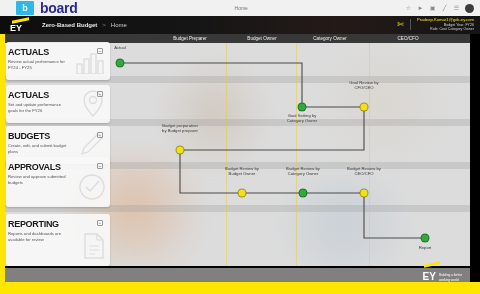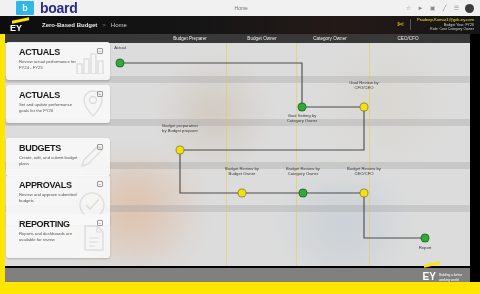--- a/index.html
+++ b/index.html
@@ -73,21 +73,21 @@
     transform: translateX(-50%); white-space: nowrap;
   }
   .col-line { position: absolute; top: 9px; bottom: 0; width: 1px; background: rgba(230,205,40,.45); }
 
   .band { position: absolute; left: 0; width: 100%; background: rgba(150,150,150,.28); }
 
   
   .side-card {
     position: absolute; left: 2px; width: 104px;
     background: rgba(247,247,247,.93);
-    border-radius: 3px; padding: 5px 13px;
+    border-radius: 3px; padding: 5px 2px;
     box-shadow: 0 1px 2px rgba(0,0,0,.18);
     overflow: hidden;
   }
   .side-title { font-size: 9px; font-weight: bold; color: #1a1a1a; letter-spacing: -.3px; }
   .side-desc { font-size: 4.2px; color: #555; margin-top: 2px; line-height: 1.35; width: 62px; }
   .side-toggle {
     position: absolute; right: 7px; top: 6px; width: 6px; height: 6px;
     border: 1px solid #9a9a9a; border-radius: 1px;
     display: flex; align-items: center; justify-content: center;
     font-size: 5px; color: #6a6a6a; line-height: 1;
@@ -247,38 +247,38 @@
         </div>
         <div class="side-card" style="top: 51px; height: 38px;">
           <div class="side-title">ACTUALS</div>
           <div class="side-desc">Set and update performance goals for the FY26</div>
           <div class="side-toggle">−</div>
           <div class="side-ico"><svg width="26" height="28" viewBox="0 0 26 28">
               <path d="M13 2a9 9 0 0 0-9 9c0 7 9 16 9 16s9-9 9-16a9 9 0 0 0-9-9z" fill="none" stroke="#888" stroke-width="1.4"></path>
               <circle cx="13" cy="11" r="3.5" fill="none" stroke="#888" stroke-width="1.4"></circle>
             </svg></div>
         </div>
-        <div class="side-card" style="top: 104px; height: 38px;">
+        <div class="side-card" style="top: 92px; height: 38px;">
           <div class="side-title">BUDGETS</div>
           <div class="side-desc">Create, edit, and submit budget plans</div>
           <div class="side-toggle">−</div>
           <div class="side-ico"><svg width="28" height="28" viewBox="0 0 28 28">
               <path d="M4 24l2-6L20 4l4 4L10 22l-6 2z" fill="none" stroke="#888" stroke-width="1.4"></path>
             </svg></div>
         </div>
-        <div class="side-card" style="top: 141px; height: 50px;">
+        <div class="side-card" style="top: 123px; height: 50px;">
           <div class="side-title">APPROVALS</div>
           <div class="side-desc">Review and approve submitted budgets</div>
           <div class="side-toggle">−</div>
           <div class="side-ico"><svg width="28" height="28" viewBox="0 0 28 28">
               <circle cx="14" cy="14" r="12" fill="none" stroke="#888" stroke-width="1.4"></circle>
               <path d="M8 14l4 4 9-10" fill="none" stroke="#888" stroke-width="1.4"></path>
             </svg></div>
         </div>
-        <div class="side-card" style="top: 180px; height: 44px;">
+        <div class="side-card" style="top: 180px; height: 52px;">
           <div class="side-title">REPORTING</div>
           <div class="side-desc">Reports and dashboards are available for review</div>
           <div class="side-toggle">−</div>
           <div class="side-ico"><svg width="24" height="28" viewBox="0 0 24 28">
               <path d="M3 2h12l6 6v18H3z" fill="none" stroke="#888" stroke-width="1.4"></path>
               <path d="M15 2v6h6M7 14h10M7 18h10M7 22h6" fill="none" stroke="#888" stroke-width="1.2"></path>
             </svg></div>
         </div>
       </div>
   </div>

